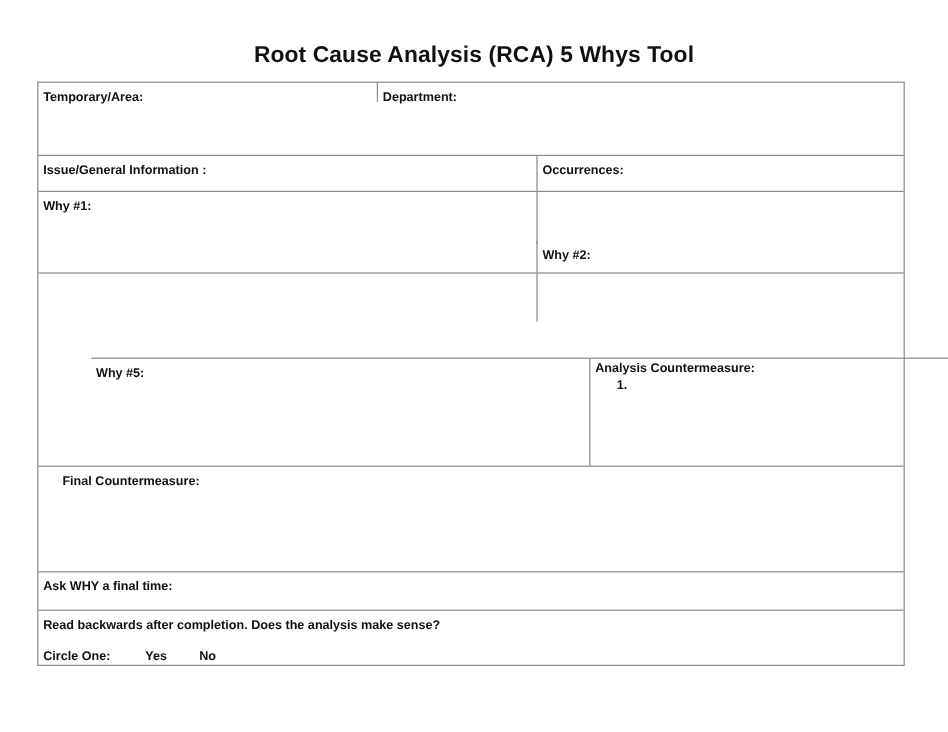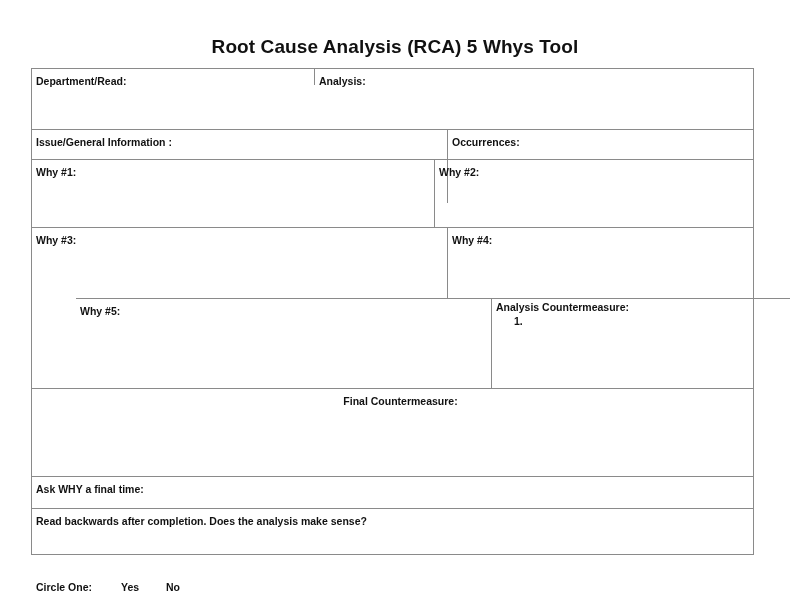--- a/index.html
+++ b/index.html
@@ -8,78 +8,72 @@
     .title { position: absolute; left: 0; top: 36px; width: 790px; text-align: center;
              font-weight: bold; font-size: 19px; letter-spacing: 0.1px; }
     .form { position: absolute; left: 31px; top: 68px; width: 723px; height: 487px;
             border: 1px solid #8a8a8a; box-sizing: border-box; }
     .row { position: absolute; left: 0; width: 100%; border-top: 1px solid #8a8a8a; box-sizing: border-box; }
     .row.first { border-top: none; }
     .cell { position: absolute; top: 0; height: 100%; box-sizing: border-box; padding: 2px 4px; }
     .vline { border-left: 1px solid #8a8a8a; }
     .lbl { font-weight: bold; font-size: 10.5px; line-height: 13px; white-space: nowrap; }
     .list-item { font-weight: bold; font-size: 10.5px; line-height: 13px; padding-left: 18px; margin-top: 1px; }
-    .choices { position: absolute; left: 4px; top: 32px; font-weight: bold; font-size: 10.5px; margin-top: 40px; }
+    .choices { position: absolute; left: 4px; top: 32px; font-weight: bold; font-size: 10.5px; }
     .choices span { display: inline-block; }
   </style>
 </head>
 <body>
 
 <div class="title">Root Cause Analysis (RCA) 5 Whys Tool</div>
 
 <div class="form">
 
   <div class="row first" style="top:0; height:16px;">
     <div class="cell" style="left:0; width:282px;">
-      <span class="lbl">Department/Read:</span>
+      <span class="lbl">Temporary/Area:</span>
     </div>
     <div class="cell vline" style="left:282px; width:255px;">
-      <span class="lbl">Analysis:</span>
+      <span class="lbl">Department:</span>
     </div>
   </div>
 
   <div class="row" style="top:16px; height:74px;margin-top:44px;">
     <div class="cell" style="left:0; width:415px;">
       <span class="lbl">Issue/General Information :</span>
     </div>
     <div class="cell vline" style="left:415px; right:0;">
       <span class="lbl">Occurrences:</span>
     </div>
   </div>
 
   <div class="row" style="top:90px; height:68px;">
     <div class="cell" style="left:0; width:415px;">
       <span class="lbl">Why #1:</span>
     </div>
-    <div class="cell vline" style="left:402px; right:0;">
+    <div class="cell vline" style="left:415px; right:0;margin-top:41px;">
       <span class="lbl">Why #2:</span>
     </div>
   </div>
 
   <div class="row" style="top:158px; height:71px;">
-    <div class="cell" style="left:0; width:415px;">
-      <span class="lbl">Why #3:</span>
-    </div>
-    <div class="cell vline" style="left:415px; right:0;">
-      <span class="lbl">Why #4:</span>
-    </div>
   </div>
 
   <div class="row" style="top:229px; height:90px;margin-left:44px;">
     <div class="cell" style="left:0; width:415px;">
       <span class="lbl">Why #5:</span>
     </div>
     <div class="cell vline" style="left:415px; right:0;">
       <div class="lbl">Analysis Countermeasure:</div>
       <div class="list-item">1.</div>
     </div>
   </div>
 
   <div class="row" style="top:319px; height:88px;">
-    <div class="cell" style="left:16px; right:0;text-align:center;">
+    <div class="cell" style="left:16px; right:0;">
       <span class="lbl">Final Countermeasure:</span>
     </div>
   </div>
 
   <div class="row" style="top:407px; height:32px;">
     <div class="cell" style="left:0; right:0;">
       <span class="lbl">Ask WHY a final time:</span>
     </div>
   </div>
 

